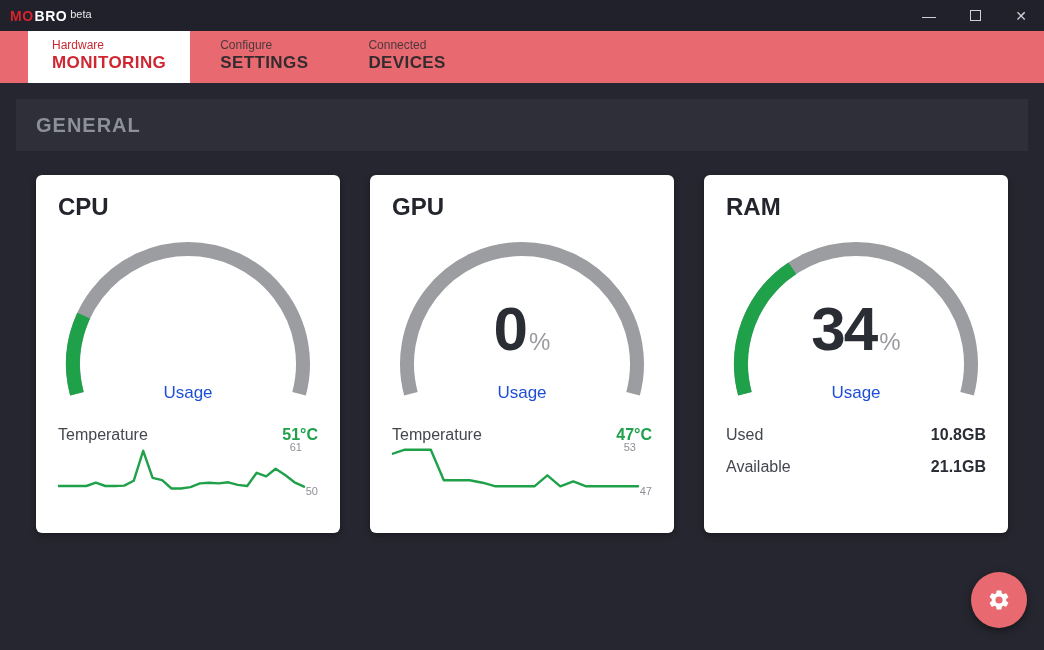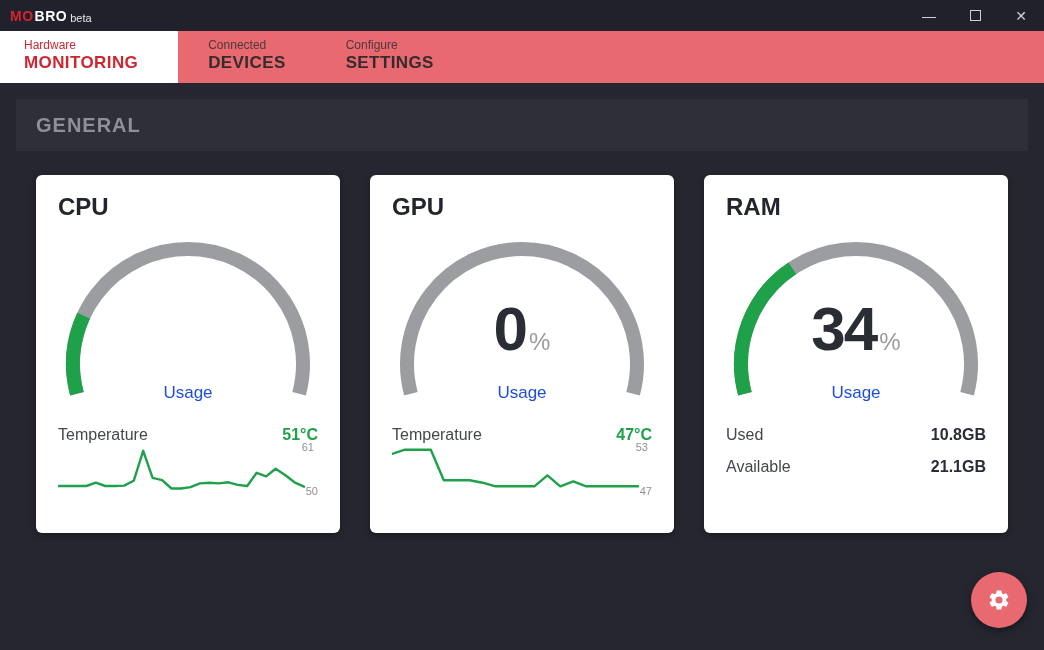--- a/index.html
+++ b/index.html
@@ -1,36 +1,36 @@
 <!DOCTYPE html>
 <html><head>
 <meta charset="utf-8">
 <style>
   * { margin:0; padding:0; box-sizing:border-box; }
   html,body { width:1044px; height:650px; overflow:hidden; }
   body { font-family:"Liberation Sans", sans-serif; background:#25262f; position:relative; }
 
   
   .titlebar { height:31px; background:#20212a; display:flex; align-items:center; justify-content:space-between; padding:0 0 0 10px; }
-  .logo { display:flex; align-items:flex-end; gap:1px; }
+  .logo { display:flex; align-items:flex-start; gap:1px; }
   .logo-mo { color:#d6232e; font-weight:800; font-size:14px; letter-spacing:.5px; }
   .logo-bro { color:#ffffff; font-weight:800; font-size:14px; letter-spacing:.5px; }
   .logo-beta { color:#e8e8ea; font-weight:400; font-size:11px; margin-left:2px; }
   .win-controls { display:flex; height:100%; }
   .win-btn { width:46px; height:100%; display:flex; align-items:center; justify-content:center; color:#cfd0d5; font-size:13px; cursor:pointer; }
   .maximize-box { width:11px; height:11px; border:1px solid #cfd0d5; display:inline-block; }
   .minimize-glyph { font-size:14px; line-height:6px; }
   .close-glyph { font-size:14px; }
 
   
   .nav { height:52px; background:#e8696f; display:flex; }
   .nav-tab { padding:7px 30px 0 30px; cursor:pointer; }
   .nav-tab .eyebrow { font-size:12px; color:#4a393d; line-height:15px; }
   .nav-tab .tab-label { font-size:17px; font-weight:800; color:#342b2f; letter-spacing:.4px; }
-  .nav-tab.active { background:#ffffff; padding:7px 40px 0 24px; }
+  .nav-tab.active { background:#ffffff; padding:7px 24px 0 24px;margin-left:28px; }
   .nav-tab.active .eyebrow { color:#ce2732; }
   .nav-tab.active .tab-label { color:#ce2732;text-align:right; }
 
   
   .section-bar { margin:16px 16px 0 16px; height:52px; background:#2e2f38; display:flex; align-items:center; padding-left:20px; }
   .section-title { color:#8d8f99; font-size:20px; font-weight:800; letter-spacing:1px; }
 
   
   .cards { margin:24px 36px 0 36px; display:flex; gap:30px; }
   .card { width:304px; height:358px; background:#ffffff; border-radius:6px; box-shadow:0 2px 6px rgba(0,0,0,.35); position:relative; padding-top:18px; }
@@ -43,21 +43,21 @@
   .gauge-label { position:absolute; left:0; right:0; top:154px; text-align:center; font-size:17px; color:#1d4ed8; }
 
   .stats { margin-top:18px; padding:0 22px; }
   .stat-row { display:flex; justify-content:space-between; align-items:center; height:32px; }
   .stat-label { font-size:16px; color:#44474e; }
   .stat-value { font-size:16px; font-weight:800; }
   .stat-value.green { color:#1fa14a; }
   .stat-value.dark { color:#2b2d35; }
 
   .spark-wrap { position:absolute; left:22px; right:22px; top:268px; height:56px; }
-  .spark-max { position:absolute; right:4px; top:-2px; font-size:11px; color:#8e9097; }
+  .spark-max { position:absolute; right:16px; top:-2px; font-size:11px; color:#8e9097; }
   .spark-min { position:absolute; right:0; bottom:2px; font-size:11px; color:#8e9097; }
 
   
   .fab { position:absolute; right:17px; bottom:22px; width:56px; height:56px; border-radius:50%; background:#e8696f; display:flex; align-items:center; justify-content:center; cursor:pointer; box-shadow:0 3px 8px rgba(0,0,0,.4); }
   .fab svg { width:24px; height:24px; fill:#ffffff; }
 </style>
 </head>
 <body>
 
 <div class="titlebar">
@@ -78,26 +78,26 @@
     </div>
   </div>
 </div>
 
 <div class="nav">
   <div class="nav-tab active">
     <div class="eyebrow">Hardware</div>
     <div class="tab-label">MONITORING</div>
   </div>
   <div class="nav-tab">
+    <div class="eyebrow">Configure</div>
+    <div class="tab-label">SETTINGS</div>
+  </div>
+  <div class="nav-tab">
     <div class="eyebrow">Connected</div>
     <div class="tab-label">DEVICES</div>
-  </div>
-  <div class="nav-tab">
-    <div class="eyebrow">Configure</div>
-    <div class="tab-label">SETTINGS</div>
   </div>
 </div>
 
 <div class="section-bar">
   <div class="section-title">GENERAL</div>
 </div>
 
 <div class="cards">
 
   <div class="card">

